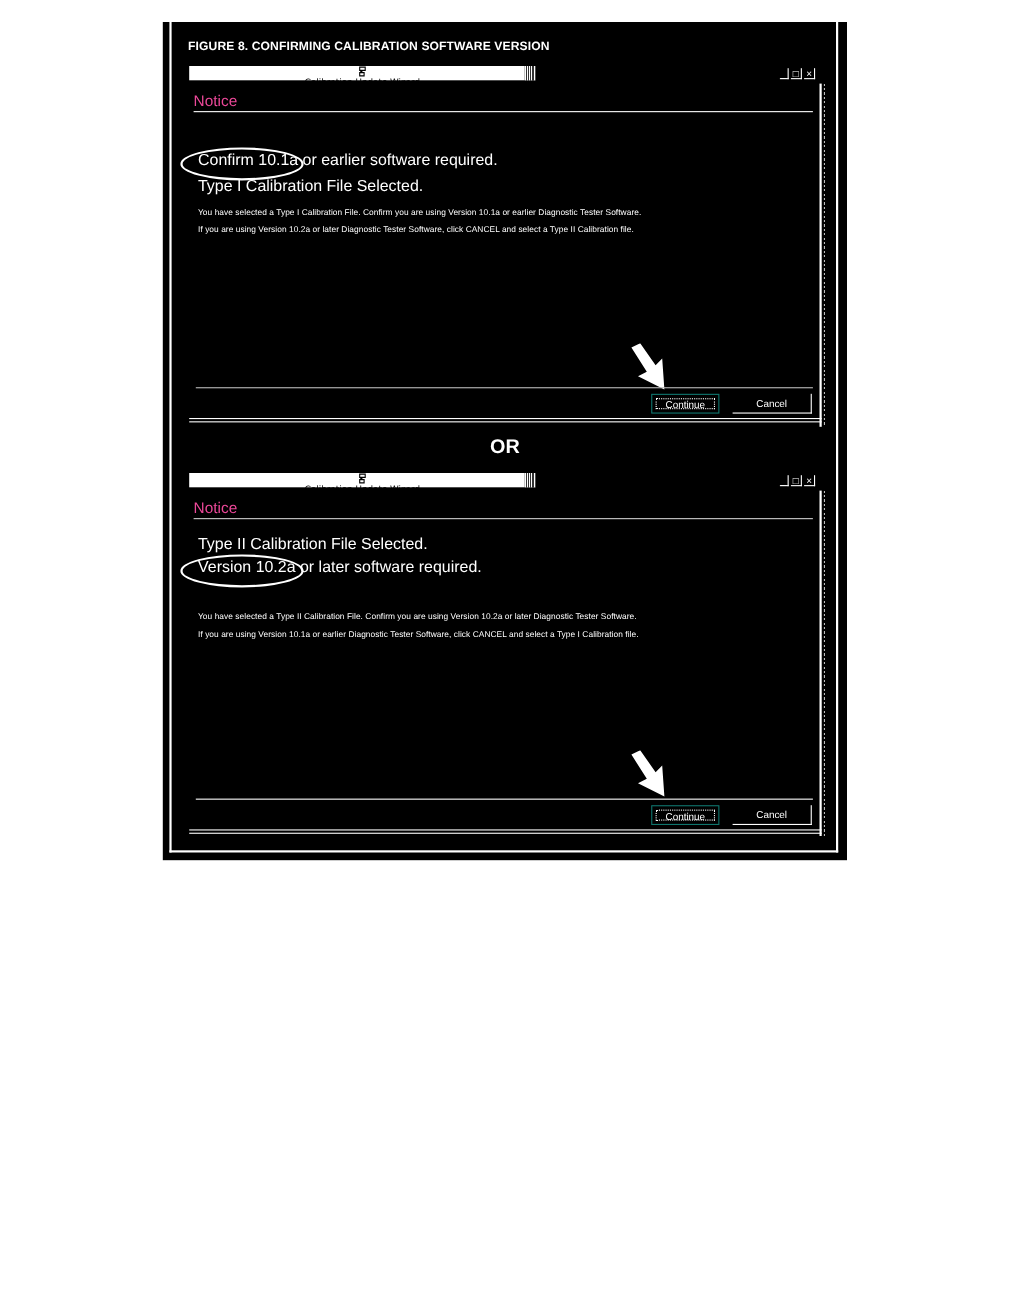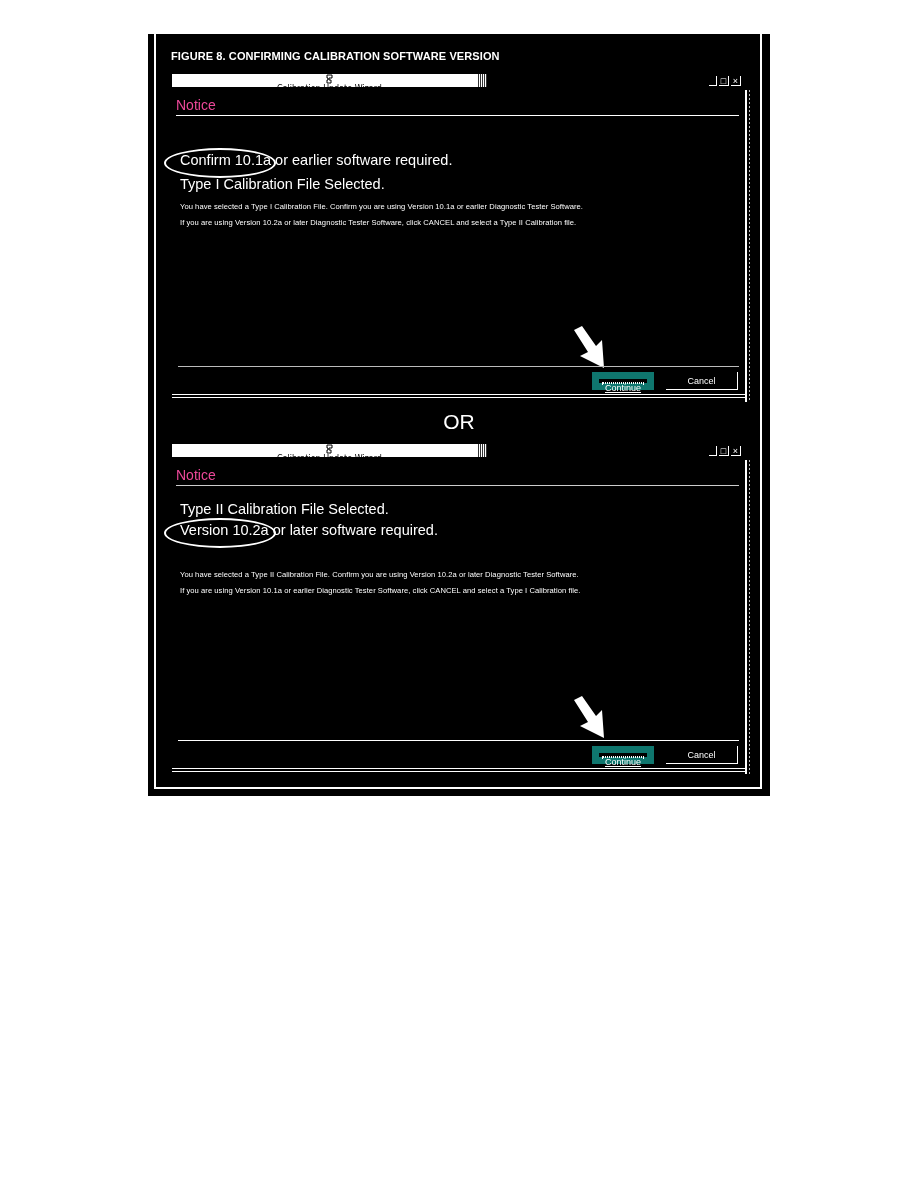--- a/index.html
+++ b/index.html
@@ -1,19 +1,19 @@
 <!DOCTYPE html>
 <html><head>
   <meta charset="utf-8">
   <style>
     html, body { margin:0; padding:0; background:#ffffff; }
     body { width:918px; height:1188px; position:relative; overflow:hidden;
            font-family:"Liberation Sans", sans-serif; }
 
-    .figure { position:absolute; left:148px; top:34px; width:622px; height:762px; background:#000; }
+    .figure { position:absolute; left:148px; top:20px; width:622px; height:762px; background:#000; }
     .figure-frame { position:absolute; left:6px; top:0px; width:608px; height:755px;
                     border:2px solid #fff; border-top:none; box-sizing:border-box; }
     .figure-title { position:absolute; left:23px; top:16px; color:#fff; font-weight:bold;
                     font-size:11px; letter-spacing:0.1px; }
 
     .window { position:absolute; left:24px; width:575px; }
     .titlebar { position:absolute; left:0; top:0; width:315px; height:13px; background:#fff;
                 display:flex; align-items:center;flex-direction:column; }
     .titlebar .app-icon { width:7px; height:10px; margin-left:3px; margin-right:4px; position:relative; }
     .titlebar .app-icon svg { display:block; }
@@ -34,30 +34,30 @@
     .notice-rule { position:absolute; left:4px; right:8px; top:41px; height:1px; background:#fff; }
 
     .headline { position:absolute; left:8px; color:#fff; font-size:14.5px; white-space:nowrap; }
     .ellipse { position:absolute; border:2.5px solid #fff; border-radius:50%; box-sizing:border-box; }
 
     .body-text { position:absolute; left:8px; color:#fff; font-size:7.6px; white-space:nowrap; letter-spacing:0.05px; }
 
     .footer-rule { position:absolute; left:6px; right:8px; height:1px; background:#bbb; }
     .btn { position:absolute; height:18px; color:#fff; font-size:9px; text-align:center; line-height:18px;
            box-sizing:border-box; }
-    .btn-continue { border:7px solid #0f766e;text-decoration:underline; }
+    .btn-continue { border:1px solid #0f766e; }
     .btn-continue .focus { position:absolute; left:3px; top:3px; right:3px; bottom:3px;
                            border:1px dotted #fff; }
     .btn-cancel { border-right:1px solid #fff; border-bottom:1px solid #fff; }
     .bottom-rule { position:absolute; left:0; right:0; height:2px; border-top:1px solid #fff; border-bottom:1px solid #fff; }
 
     .arrow { position:absolute; width:40px; height:44px; }
 
     .or-label { position:absolute; left:0; width:622px; top:376px; text-align:center; color:#fff;
-                font-weight:normal; font-size:21px; }
+                font-weight:bold; font-size:18px; }
   </style>
 </head>
 <body>
 
 <div class="figure">
   <div class="figure-frame"></div>
   <div class="figure-title">FIGURE 8.  CONFIRMING CALIBRATION SOFTWARE VERSION</div>
 
   <div class="window" style="top:40px; height:328px;">
     <div class="titlebar">

